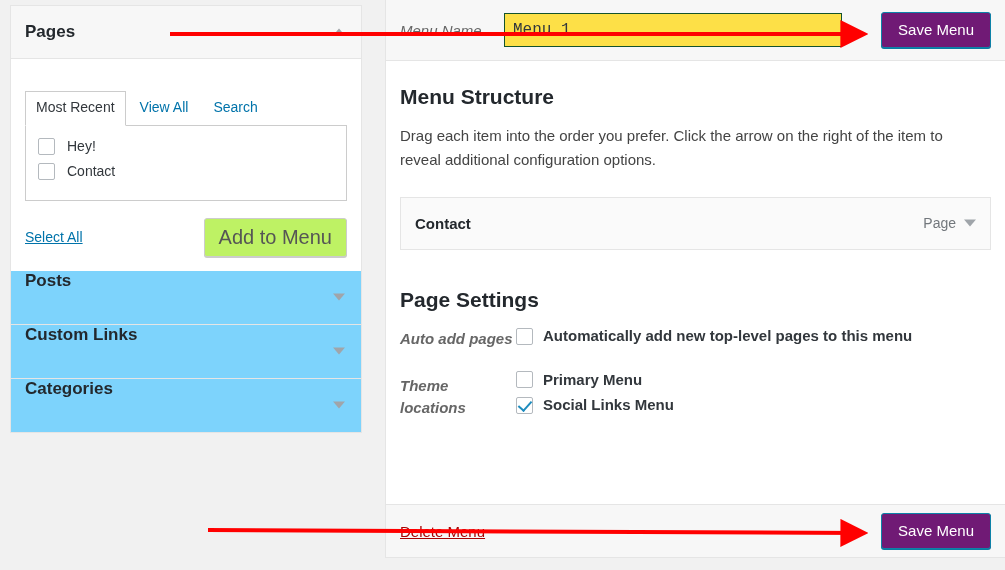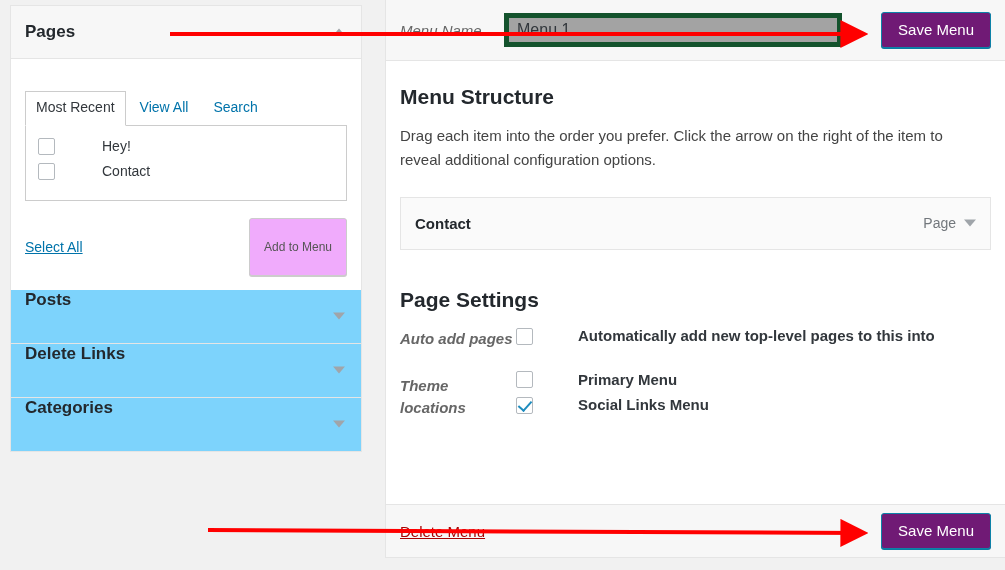--- a/index.html
+++ b/index.html
@@ -101,21 +101,20 @@
     background: #fff;
     padding: 10px 12px 14px 12px;
     min-height: 76px;
   }
 
   .check-row {
     display: flex;
     align-items: center;
     margin: 0 0 4px 0;
     line-height: 1.5;
-    gap: 35px;
   }
   .check-row:last-child { margin-bottom: 0; }
 
   .cb {
     width: 17px;
     height: 17px;
     border: 1px solid #b4b9be;
     background: #fff;
     border-radius: 2px;
     display: inline-block;
@@ -145,27 +144,27 @@
   }
 
   .link {
     color: #0073aa;
     text-decoration: underline;
     font-size: 14px;
     cursor: pointer;
   }
 
   .btn-secondary {
-    background: #f0abfc;
+    background: #bef264;
     border: 1px solid #ccc;
     border-radius: 3px;
     color: #555;
-    font-size: 12px;
+    font-size: 20px;
     font-family: "Liberation Sans", sans-serif;
-    padding: 21px 14px;
+    padding: 7px 14px;
     cursor: pointer;
     box-shadow: 0 1px 0 #ccc;
   }
 
   .accordion-row {
     background: #7dd3fc;
     border: 1px solid #e5e5e5;
     border-top: none;
     height: 54px;
     display: flex;
@@ -204,23 +203,23 @@
     font-style: italic;
     color: #666;
     font-size: 15px;
     width: 104px;
     flex: 0 0 auto;
   }
   .menu-name-input {
     flex: 1 1 auto;
     max-width: 338px;
     height: 34px;
-    border: 5px solid #14532d;
-    background: #a3a3a3;
-    font-family: Liberation Sans, sans-serif;
+    border: 1px solid #14532d;
+    background: #fde047;
+    font-family: Liberation Mono, monospace;
     font-size: 16px;
     color: #32373c;
     padding: 2px 8px;
     border-radius: 0;
     outline: none;
   }
 
   .btn-primary {
     background: #701a75;
     border: 1px solid #0d82a8;
@@ -385,21 +384,21 @@
 
     </div>
   </div>
 
   <div class="accordion-row">
     <span class="accordion-title">Posts</span>
     <span class="toggle-indicator down"></span>
   </div>
 
   <div class="accordion-row">
-    <span class="accordion-title">Delete Links</span>
+    <span class="accordion-title">Custom Links</span>
     <span class="toggle-indicator down"></span>
   </div>
 
   <div class="accordion-row">
     <span class="accordion-title">Categories</span>
     <span class="toggle-indicator down"></span>
   </div>
 
 </div>
 
@@ -425,21 +424,21 @@
     </div>
 
     <div class="settings-block">
       <h2 class="section-title settings">Page Settings</h2>
 
       <div class="setting-row">
         <span class="setting-label">Auto add pages</span>
         <div class="setting-controls">
           <div class="check-row">
             <span class="cb"></span>
-            <span class="check-label">Automatically add new top-level pages to this into</span>
+            <span class="check-label">Automatically add new top-level pages to this menu</span>
           </div>
         </div>
       </div>
 
       <div class="setting-row">
         <span class="setting-label">Theme locations</span>
         <div class="setting-controls">
           <div class="check-row">
             <span class="cb"></span>
             <span class="check-label">Primary Menu</span>

